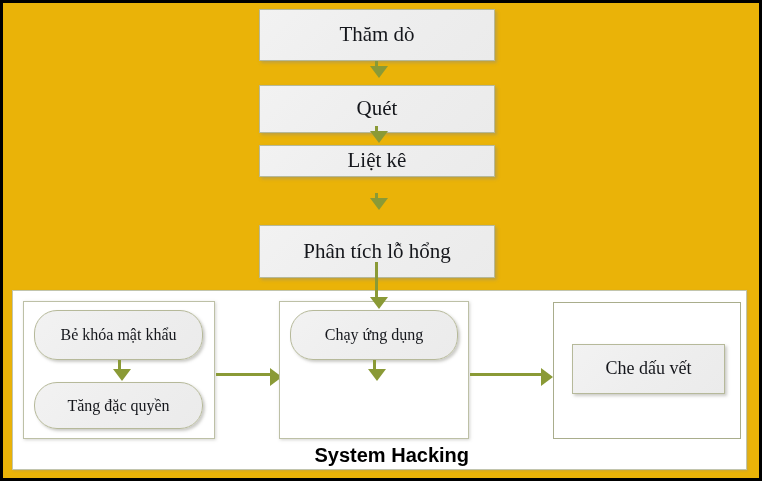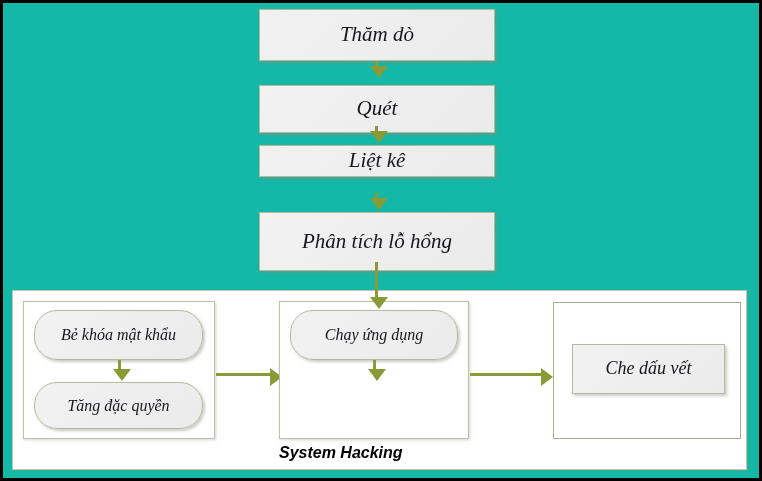--- a/index.html
+++ b/index.html
@@ -5,26 +5,25 @@
 <style>
   html, body {
     margin: 0;
     padding: 0;
     background: #ffffff;
   }
   #canvas {
     position: relative;
     width: 762px;
     height: 481px;
-    background: #14b8a6;
+    background: #eab308;
     border: 3px solid #000000;
     box-sizing: border-box;
     overflow: hidden;
     font-family: "Liberation Serif", "DejaVu Serif", serif;
-    font-style: italic;
   }
 
   
   .pbox {
     position: absolute;
     box-sizing: border-box;
     background: linear-gradient(135deg, #f2f2f2 0%, #eeeeee 50%, #ebebeb 100%);
     border: 1px solid #b6b99a;
     box-shadow: 2px 2px 3px rgba(140,140,130,0.45);
     display: flex;
@@ -92,23 +91,23 @@
     border-top: 9.5px solid transparent;
     border-bottom: 9.5px solid transparent;
     border-left: 12px solid #8a9a36;
   }
 
   
   .caption {
     position: absolute;
     font-family: "Liberation Sans", "DejaVu Sans", sans-serif;
     font-weight: bold;
-    font-size: 16px;
+    font-size: 20px;
     color: #000000;
-    text-align: left;
+    text-align: right;
     white-space: nowrap;
   }
 </style>
 </head>
 <body>
 
 <div id="canvas">
 
   <div class="pbox big" style="left:256px; top:6px; width:236px; height:52px;">
     <span>Thăm dò</span>
@@ -121,21 +120,21 @@
   </div>
 
   <div class="arrow-v" style="left:372px; top:123px; height:6px;"></div>
 
   <div class="pbox big" style="left:256px; top:142px; width:236px; height:32px;">
     <span>Liệt kê</span>
   </div>
 
   <div class="arrow-v" style="left:372px; top:190px; height:6px;"></div>
 
-  <div class="pbox big" style="left:256px; top:209px; width:236px; height:59px;">
+  <div class="pbox big" style="left:256px; top:222px; width:236px; height:53px;">
     <span>Phân tích lỗ hổng</span>
   </div>
 
   <div class="arrow-v" style="left:372px; top:259px; height:36px; z-index:5;"></div>
 
   <div class="frame outer" style="left:9px; top:287px; width:735px; height:180px;"></div>
 
   <div class="frame group" style="left:20px; top:298px; width:192px; height:138px;"></div>
 
   <div class="pbox small" style="left:31px; top:307px; width:169px; height:50px;">

